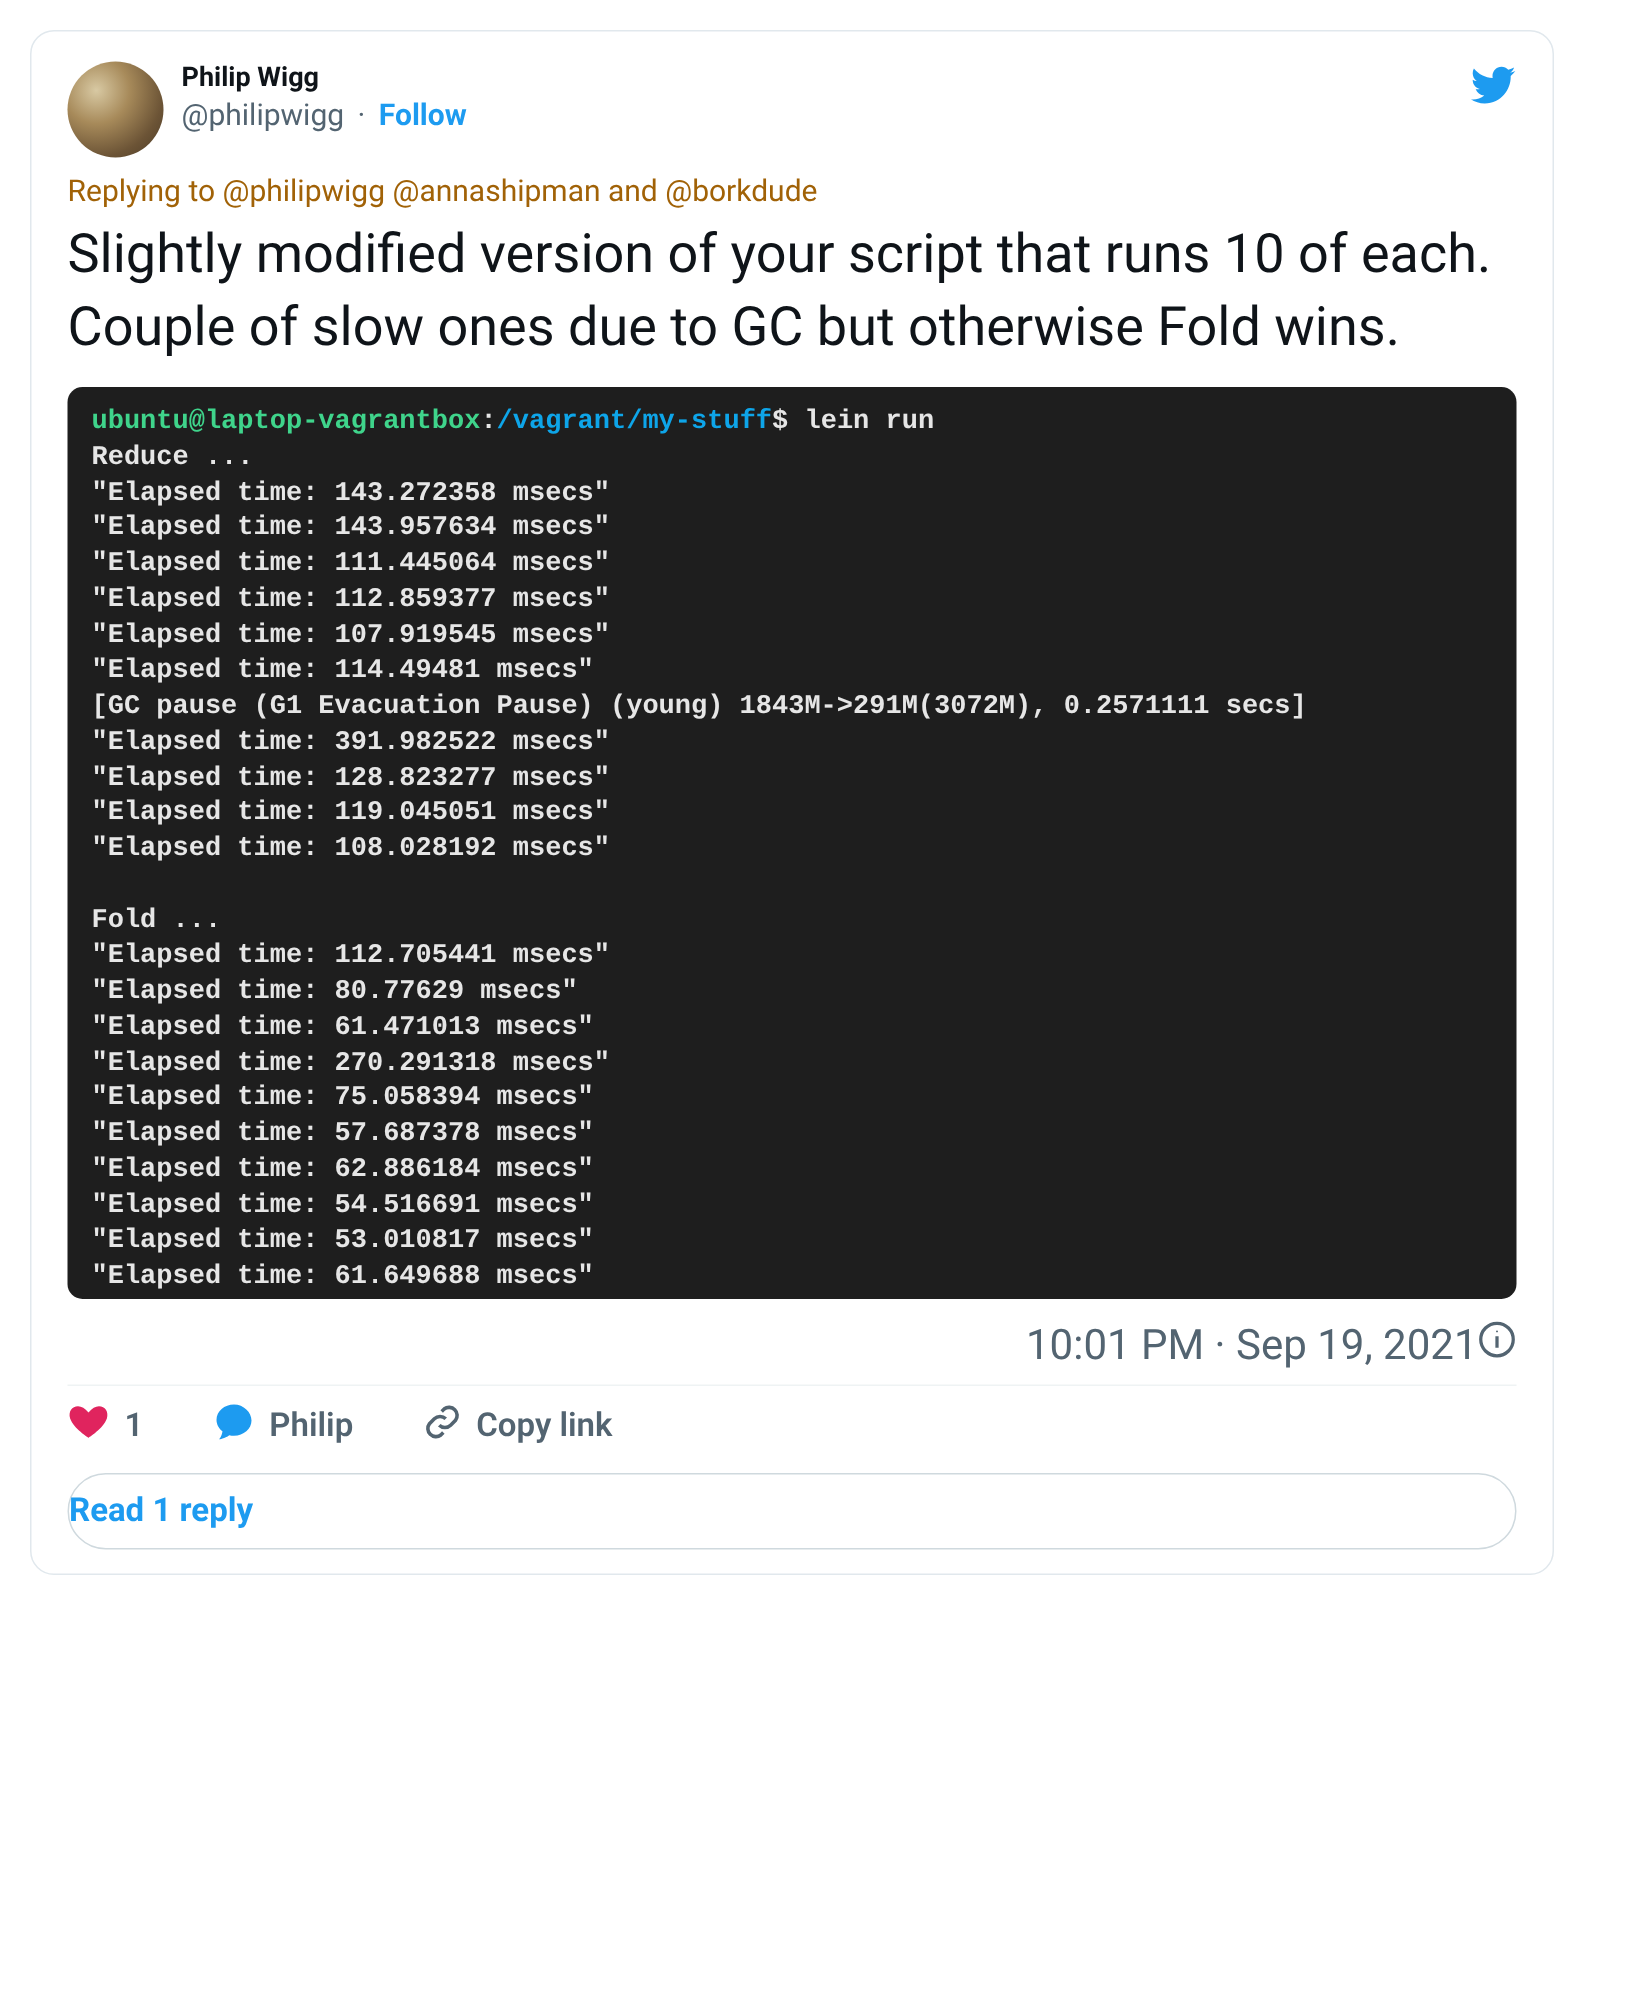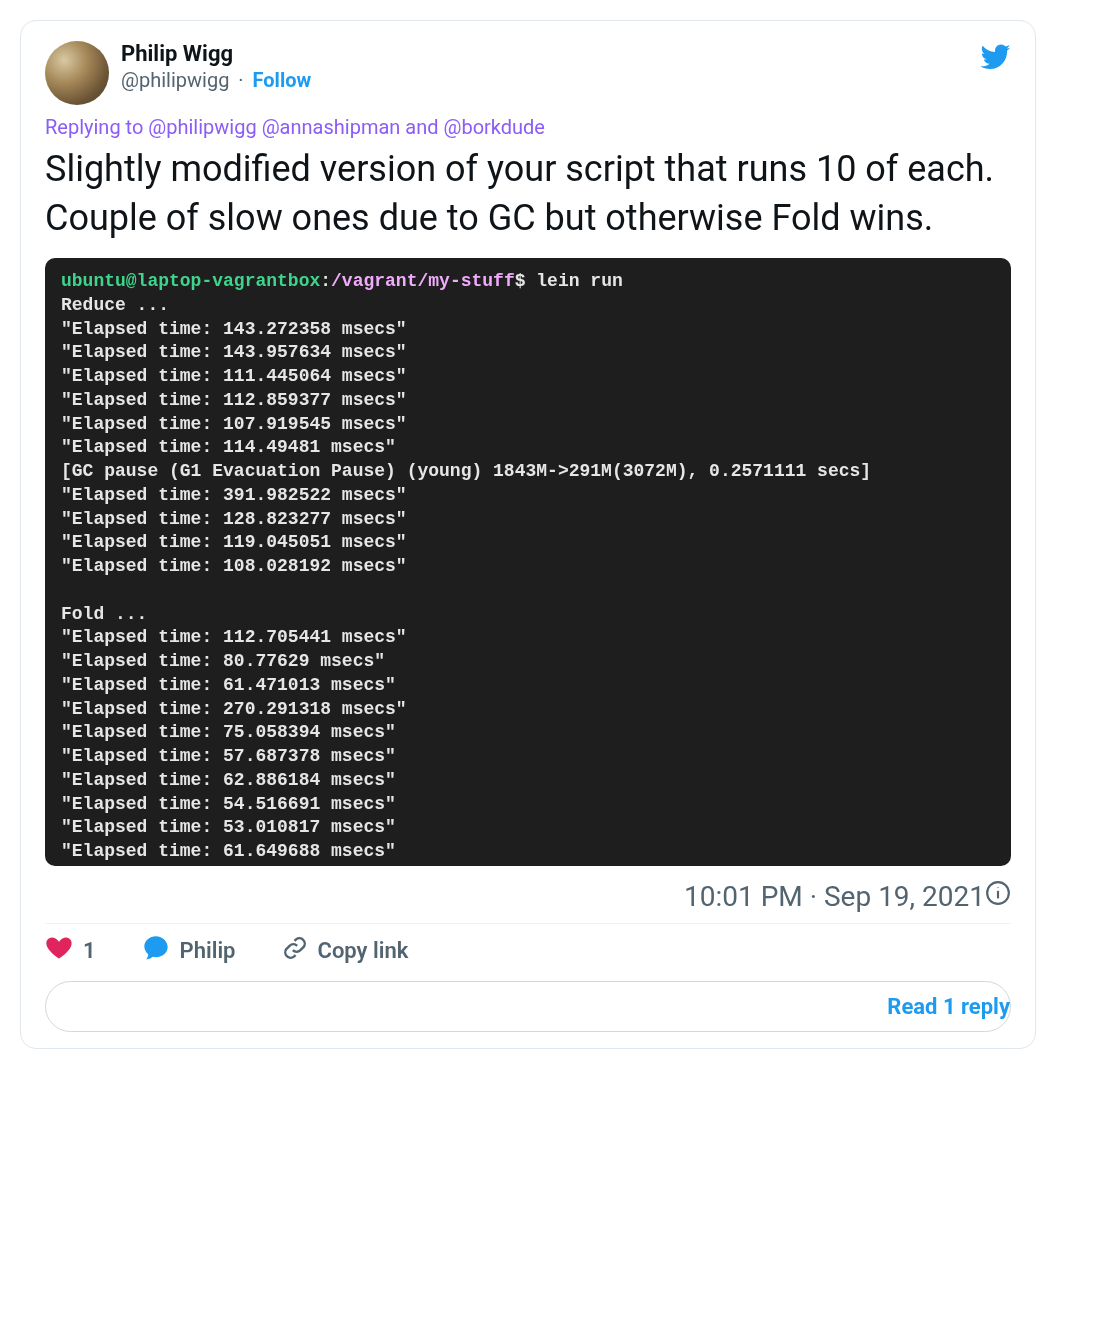--- a/index.html
+++ b/index.html
@@ -21,61 +21,61 @@
     justify-content: space-between;
     margin-bottom: 10px;
   }
   .user-block { display: flex; gap: 12px; align-items: flex-start; }
   .avatar {
     width: 64px; height: 64px; border-radius: 50%;
     background: radial-gradient(circle at 30% 30%, #d8c9a3 0%, #a78a5a 35%, #6c5436 70%, #4a3a25 100%);
     flex-shrink: 0;
   }
   .name-row { display: flex; align-items: center; gap: 6px; }
-  .display-name { font-weight: 700; font-size: 22px; color: #0f1419; }
+  .display-name { font-weight: 700; font-size: 18px; color: #0f1419; }
   .handle-row { margin-top: 2px; color: #536471; font-size: 20px; }
   .handle-row .dot { margin: 0 4px; }
   .follow { color: #1d9bf0; font-weight: 700; }
   .twitter-logo svg { width: 32px; height: 32px; fill: #1d9bf0; }
-  .reply-line { color: #8b5cf6; font-size: 20px; margin-bottom: 6px; }
+  .reply-line { color: #a16207; font-size: 20px; margin-bottom: 6px; }
   .tweet-text { font-size: 36px; line-height: 1.35; color: #0f1419; margin-bottom: 16px; }
   .terminal {
     background: #1e1e1e;
     border-radius: 10px;
     padding: 12px 16px 2px 16px;
     font-family: "SFMono-Regular", Menlo, Consolas, "Liberation Mono", monospace;
     font-size: 18px;
     line-height: 1.32;
     color: #e6e6e6;
     overflow: hidden;
     margin-bottom: 14px;
     font-weight: 600;
   }
   .term-line { white-space: pre; }
   .prompt-user { color: #3fd48b; }
-  .prompt-path { color: #f0abfc; }
+  .prompt-path { color: #0ea5e9; }
   .prompt-dollar { color: #e6e6e6; }
   .timestamp-row {
     display: flex; justify-content: flex-end; align-items: center;
     color: #536471; font-size: 28px; margin-bottom: 10px;
   }
   .info-circle svg { width: 26px; height: 26px; stroke: #536471; fill: none; stroke-width: 2; }
   .divider { height: 1px; background: #eff3f4; margin: 4px 0 10px 0; }
   .actions-row {
     display: flex; align-items: center; gap: 46px;
     color: #536471; font-size: 22px; font-weight: 600;
     margin-bottom: 14px;
   }
   .action { display: flex; align-items: center; gap: 10px; cursor: pointer; }
   .heart svg { width: 28px; height: 28px; fill: #e0245e; }
   .reply-ico svg { width: 28px; height: 28px; fill: #1d9bf0; }
   .link-ico svg { width: 26px; height: 26px; stroke: #536471; fill: none; stroke-width: 2.2; }
   .read-replies {
     border: 1px solid #cfd9de; border-radius: 9999px;
-    text-align: right; padding: 12px 0;
+    text-align: left; padding: 12px 0;
     color: #1d9bf0; font-weight: 700; font-size: 22px;
     cursor: pointer;
   }
   .like-count { color: #536471; }
 </style>
 </head>
 <body>
 
 <div class="tweet-card">
 

